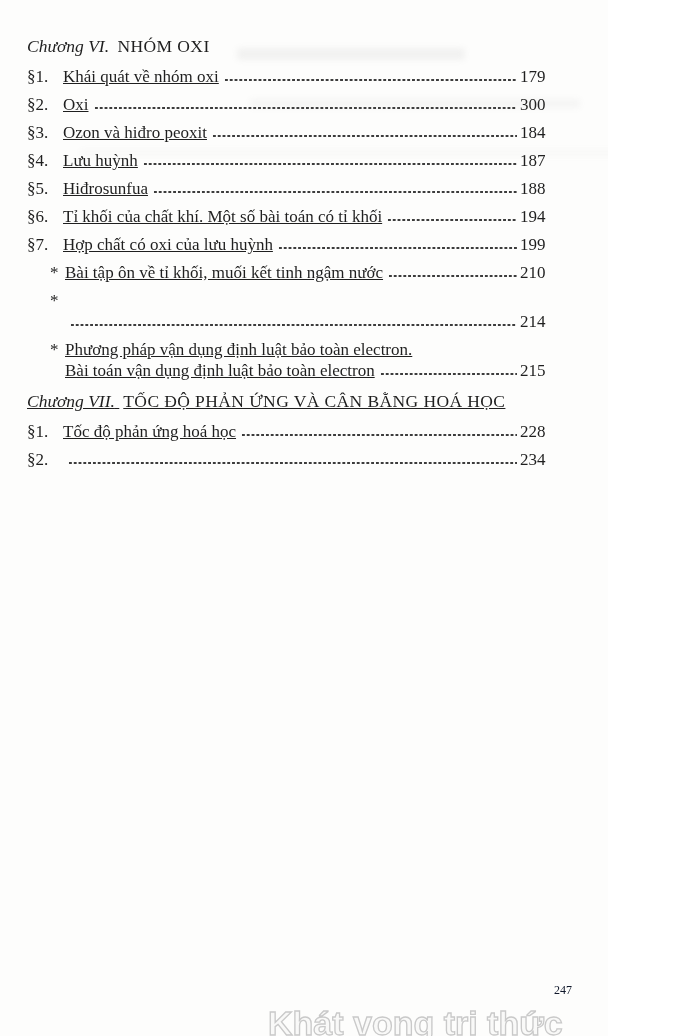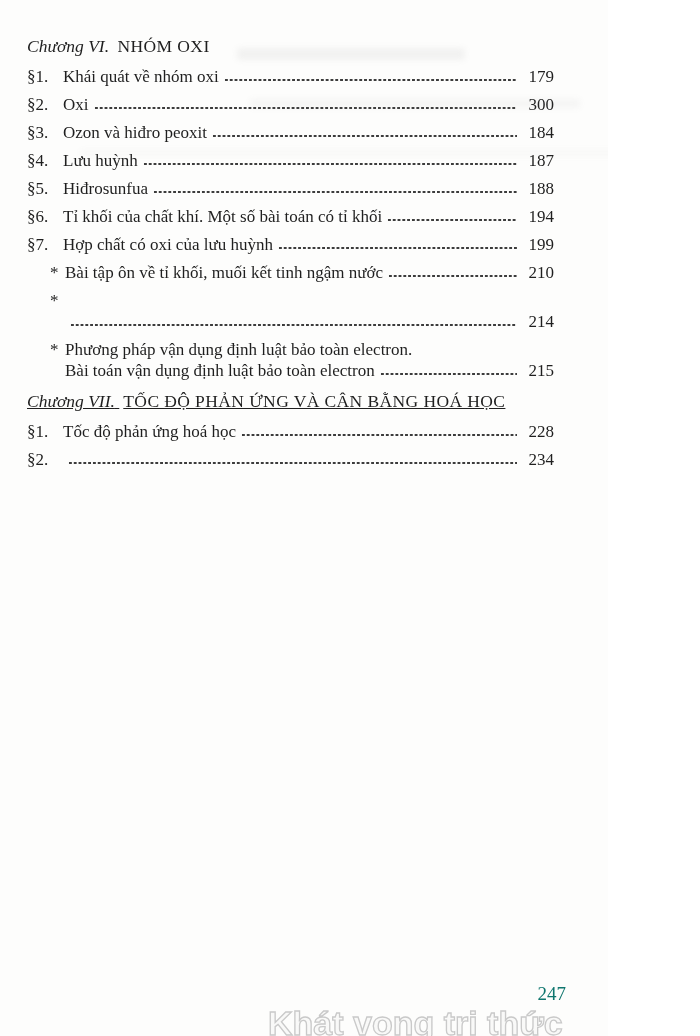--- a/index.html
+++ b/index.html
@@ -13,28 +13,28 @@
   .chapter { font-size:17.5px; line-height:24px; margin-bottom:8px; white-space:nowrap; }
   .chapter .prefix { font-style:italic; }
   .chapter .ctitle { letter-spacing:0.4px; margin-left:4px; }
   .chapter.ch7 { margin-top:8px;text-decoration:underline; }
   .entry { display:flex; align-items:baseline; font-size:17px; line-height:21px; margin-bottom:7px; }
   .entry2 { font-size:17px; line-height:21px; margin-bottom:7px; }
   .entry2 .l1 { display:flex; align-items:baseline; }
   .entry2 .l2 { display:flex; align-items:baseline; padding-left:38px; }
   .sec { width:36px; flex-shrink:0; }
   .star { margin-left:23px; width:15px; flex-shrink:0; }
-  .etext { white-space:nowrap; }
+  .etext { white-space:nowrap;text-decoration:underline; }
   .dots {
     flex:1 1 auto; min-width:10px; height:4px; margin:0 3px 0 5px;
     background-image:radial-gradient(circle,#3c3c3c 1.1px,rgba(0,0,0,0) 1.35px);
     background-size:4.8px 4px; background-repeat:repeat-x; background-position:left bottom;
   }
-  .pg { min-width:34px; text-align:right; flex-shrink:0; }
-  .footer-num { position:absolute; top:983px; right:42px; font-size:19px; color:#0f766e; }
+  .pg { min-width:34px; text-align:left; flex-shrink:0; }
+  .footer-num { position:absolute; top:983px; right:36px; font-size:12px; color:#0f172a; }
   .wm-brand {
     position:absolute; left:148px; top:901px;
     font-family:"Liberation Sans","DejaVu Sans",sans-serif;
     font-weight:bold; font-size:84px; line-height:1; letter-spacing:0px;
     color:rgba(228,228,228,0.14);
     -webkit-text-stroke:1.6px #c7c7c7;
     pointer-events:none;
   }
   .wm-tagline {
     position:absolute; left:268px; top:981px;

